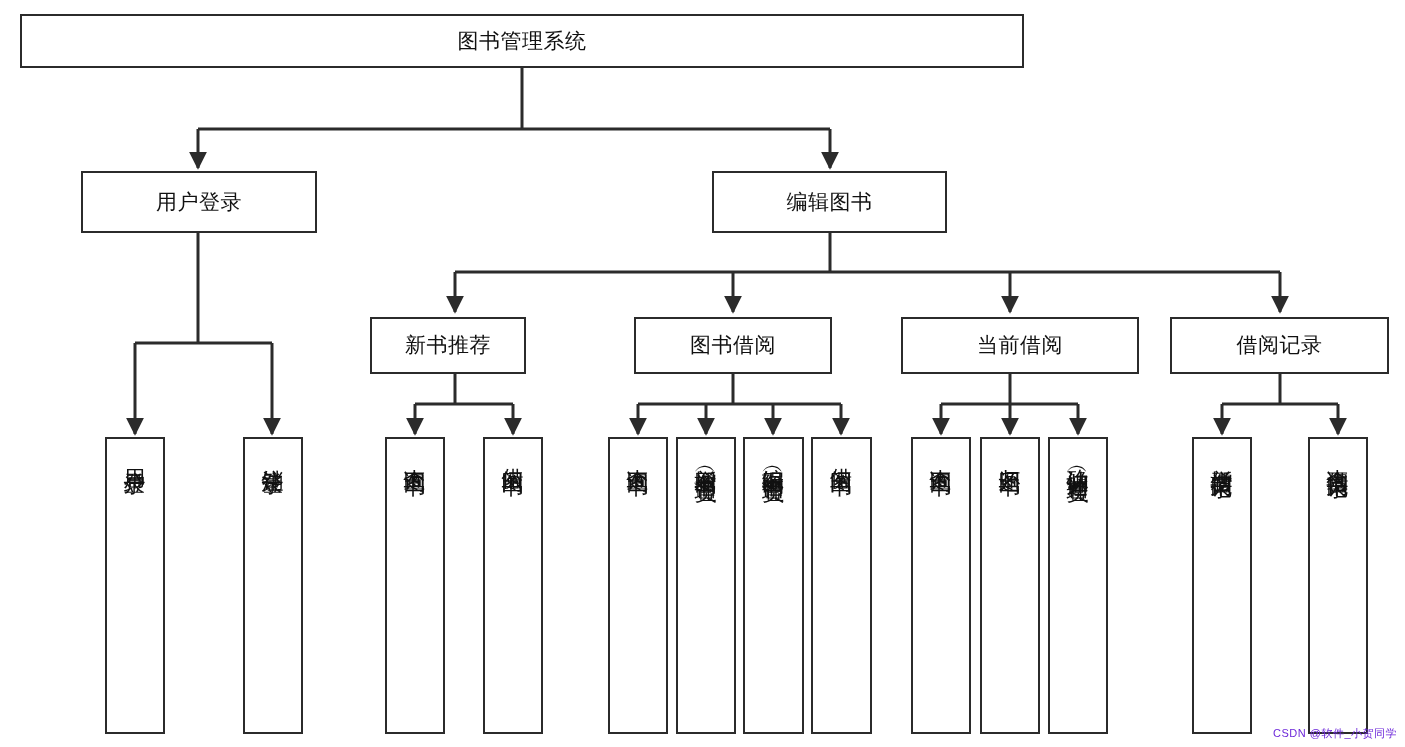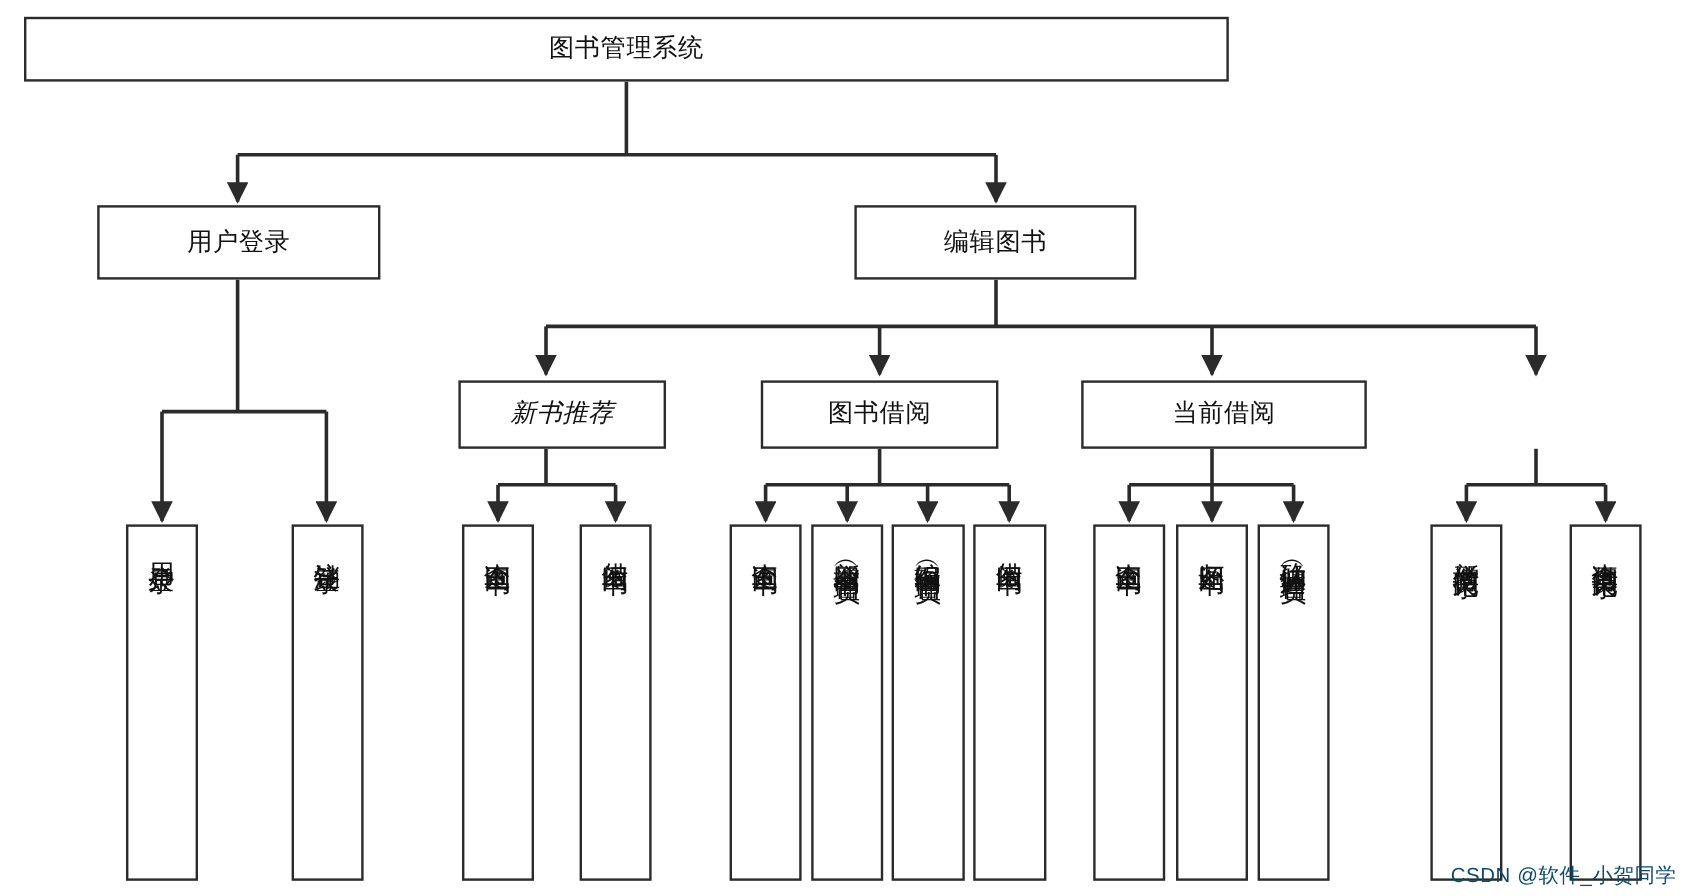--- a/index.html
+++ b/index.html
@@ -61,22 +61,22 @@
     text-orientation: upright;
     font-size: 22px;
     line-height: 1.05;
     letter-spacing: 2px;
     white-space: nowrap;
   }
   .watermark {
     position: absolute;
     right: 8px;
     bottom: 6px;
-    font-size: 17px;
-    color: #0c4a6e;
+    font-size: 11px;
+    color: #6d28d9;
     letter-spacing: 0.5px;
     white-space: nowrap;
     pointer-events: none;
     user-select: none;
   }
 </style>
 </head>
 <body>
 
 <div id="diagram-root">
@@ -137,29 +137,32 @@
     <span class="node-label">图书管理系统</span>
   </div>
 
   <div class="node horiz" style="left:81px; top:171px; width:236px; height:62px;">
     <span class="node-label">用户登录</span>
   </div>
   <div class="node horiz" style="left:712px; top:171px; width:235px; height:62px;">
     <span class="node-label">编辑图书</span>
   </div>
 
-  <div class="node horiz" style="left:382px; top:317px; width:173px; height:57px;font-style:italic;">
+  <div class="node horiz" style="left:370px; top:317px; width:156px; height:57px;">
     <span class="node-label">新书推荐</span>
   </div>
   <div class="node horiz" style="left:634px; top:317px; width:198px; height:57px;">
     <span class="node-label">图书借阅</span>
   </div>
   <div class="node horiz" style="left:901px; top:317px; width:238px; height:57px;">
     <span class="node-label">当前借阅</span>
   </div>
+  <div class="node horiz" style="left:1170px; top:317px; width:219px; height:57px;">
+    <span class="node-label">借阅记录</span>
+  </div>
 
   <div class="node vert" style="left:105px; top:437px; width:60px; height:297px;">
     <span class="node-label">用户登录</span>
   </div>
   <div class="node vert" style="left:243px; top:437px; width:60px; height:297px;">
     <span class="node-label">注销登录</span>
   </div>
 
   <div class="node vert" style="left:385px; top:437px; width:60px; height:297px;">
     <span class="node-label">查询图书</span>

